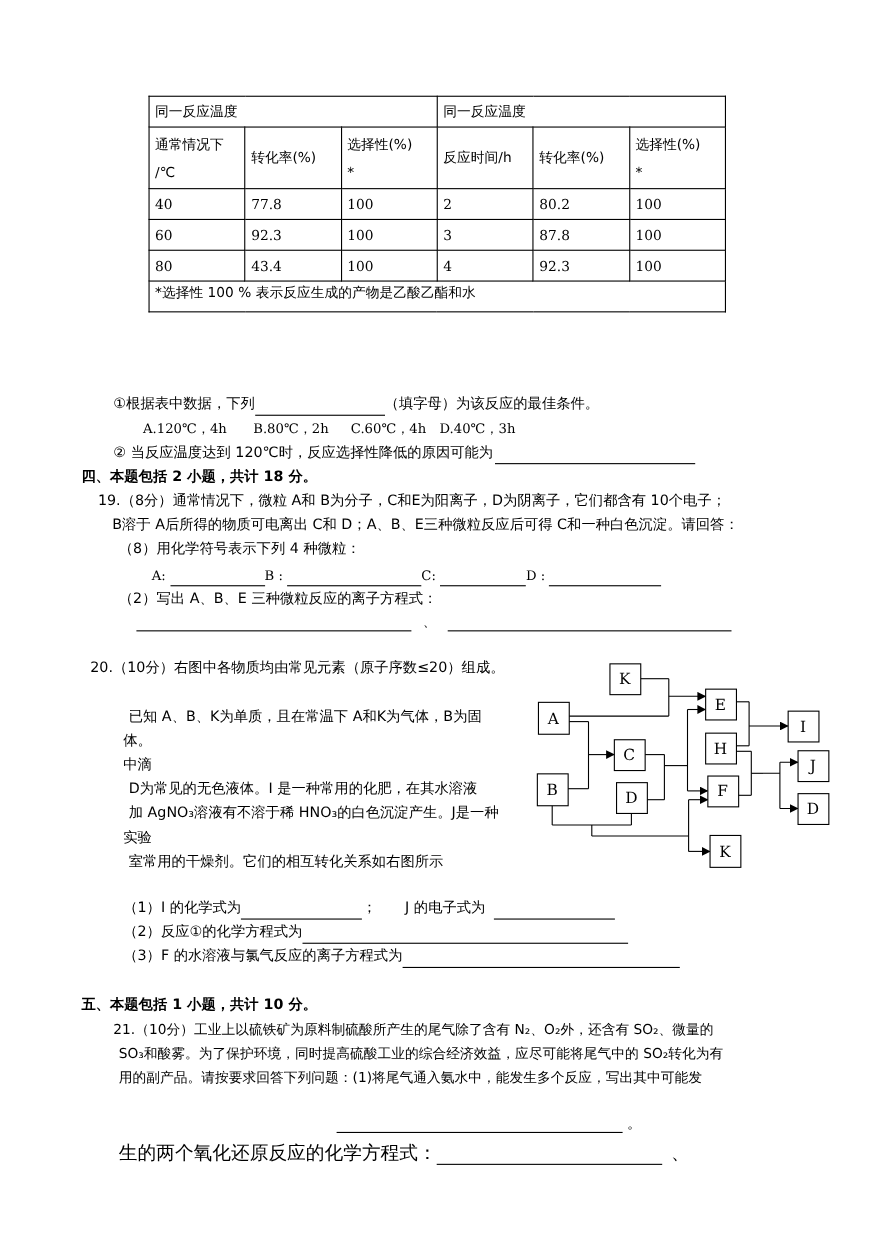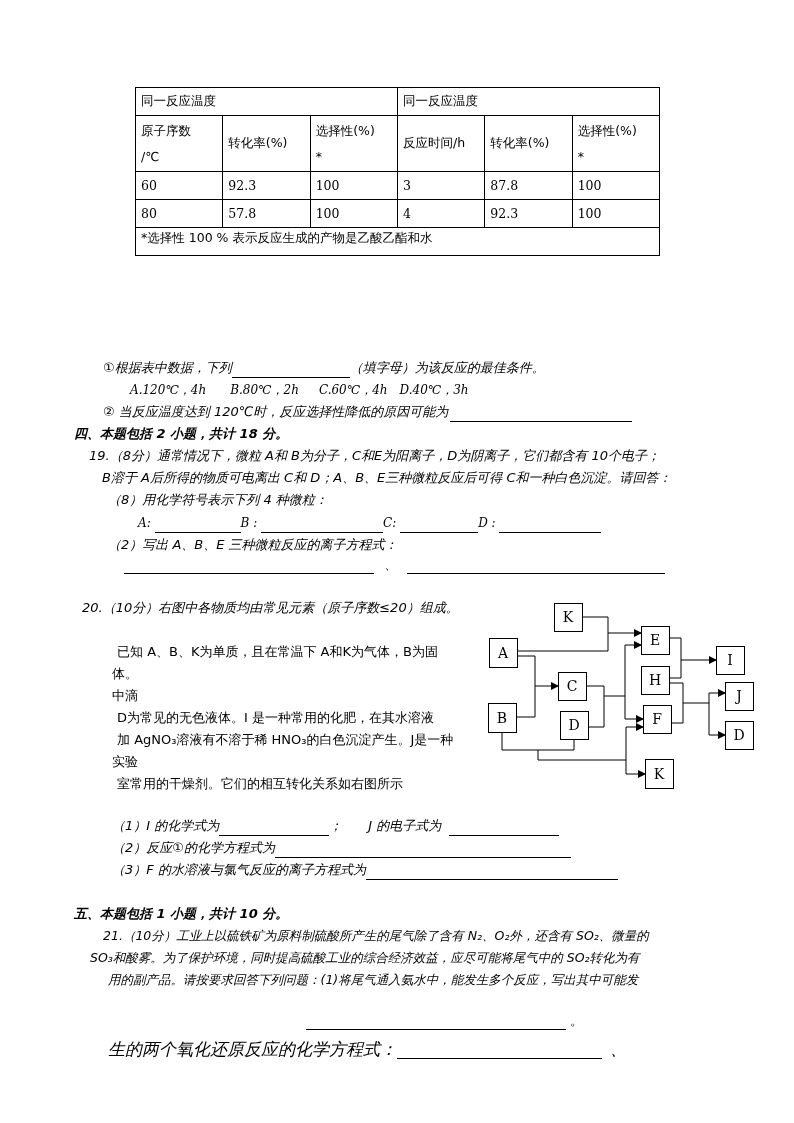--- a/index.html
+++ b/index.html
@@ -3,53 +3,61 @@
 <meta charset="utf-8">
 <style>
   html, body { margin:0; padding:0; background:#ffffff; }
   body { width:794px; height:1123px; position:relative; overflow:hidden;
          font-family:"DejaVu Sans", sans-serif; color:#000; font-size:13px; }
   .abs { position:absolute; white-space:nowrap; }
   .serif { font-family:"DejaVu Serif", serif; }
   table.data { position:absolute; left:135px; top:87px; width:525px; border-collapse:collapse;
                font-size:12.5px; }
   table.data td { border:1px solid #000; padding:0 0 0 5px; vertical-align:middle; }
-  .line { line-height:20px;font-style:italic; }
+  .line { line-height:20px; }
   .blank { display:inline-block; border-bottom:1px solid #000; height:14px; vertical-align:bottom; }
   .bold { font-weight:bold; }
   svg text { font-family:"DejaVu Serif", serif; font-size:14px; }
 </style>
 </head>
 <body>
 
 <table class="data">
   <tbody>
       <tr style="height:28px">
     <td colspan="3">同一反应温度</td>
     <td colspan="3">同一反应温度</td>
   </tr>
   <tr style="height:56px">
-    <td style="width:80px;line-height:26px"><span>原子序数</span><br><span>/℃</span></td>
+    <td style="width:80px;line-height:26px"><span>通常情况下</span><br><span>/℃</span></td>
     <td style="width:80px">转化率(%)</td>
     <td style="width:80px;line-height:26px"><span>选择性(%)</span><br><span>*</span></td>
     <td style="width:80px">反应时间/h</td>
     <td style="width:80px">转化率(%)</td>
     <td style="width:80px;line-height:26px"><span>选择性(%)</span><br><span>*</span></td>
   </tr>
   <tr style="height:28px">
+    <td class="serif">40</td>
+    <td class="serif">77.8</td>
+    <td class="serif">100</td>
+    <td class="serif">2</td>
+    <td class="serif">80.2</td>
+    <td class="serif">100</td>
+  </tr>
+  <tr style="height:28px">
     <td class="serif">60</td>
     <td class="serif">92.3</td>
     <td class="serif">100</td>
     <td class="serif">3</td>
     <td class="serif">87.8</td>
     <td class="serif">100</td>
   </tr>
   <tr style="height:28px">
     <td class="serif">80</td>
-    <td class="serif">57.8</td>
+    <td class="serif">43.4</td>
     <td class="serif">100</td>
     <td class="serif">4</td>
     <td class="serif">92.3</td>
     <td class="serif">100</td>
   </tr>
   <tr style="height:28px">
     <td colspan="6" style="vertical-align:top;padding-top:2px">*选择性 100 % 表示反应生成的产物是乙酸乙酯和水</td>
   </tr>
 </tbody>
   </table>
@@ -176,20 +184,20 @@
     <text x="502" y="723">B</text>
     <text x="657" y="724">F</text>
     <text x="574" y="730">D</text>
     <text x="739" y="740">D</text>
     <text x="659" y="779">K</text>
   </g>
 </svg>
 
 <div class="abs line bold" style="left:74px;top:904px">五、本题包括 1 小题，共计 10 分。</div>
 <div class="abs line" style="left:103px;top:926px;font-size:12.5px">21.（10分）工业上以硫铁矿为原料制硫酸所产生的尾气除了含有 N₂、O₂外，还含有 SO₂、微量的</div>
-<div class="abs line" style="left:90px;top:948px;font-size:12.5px">SO₃和酸雾。为了保护环境，同时提高硫酸工业的综合经济效益，应尽可能将尾气中的 SO₂转化为有</div>
+<div class="abs line" style="left:108px;top:948px;font-size:12.5px">SO₃和酸雾。为了保护环境，同时提高硫酸工业的综合经济效益，应尽可能将尾气中的 SO₂转化为有</div>
 <div class="abs line" style="left:108px;top:970px;font-size:12.5px">用的副产品。请按要求回答下列问题：(1)将尾气通入氨水中，能发生多个反应，写出其中可能发</div>
 <div class="abs line" style="left:108px;top:1039px;font-size:17px">
   <span>生的两个氧化还原反应的化学方程式：</span><span class="blank" style="width:205px"></span><span style="margin-left:8px">、</span>
 </div>
 <div class="abs" style="left:306px;top:1012px;height:16px">
   <span class="blank" style="width:260px"></span><span style="margin-left:4px">。</span>
 </div>
 
 </body></html>

